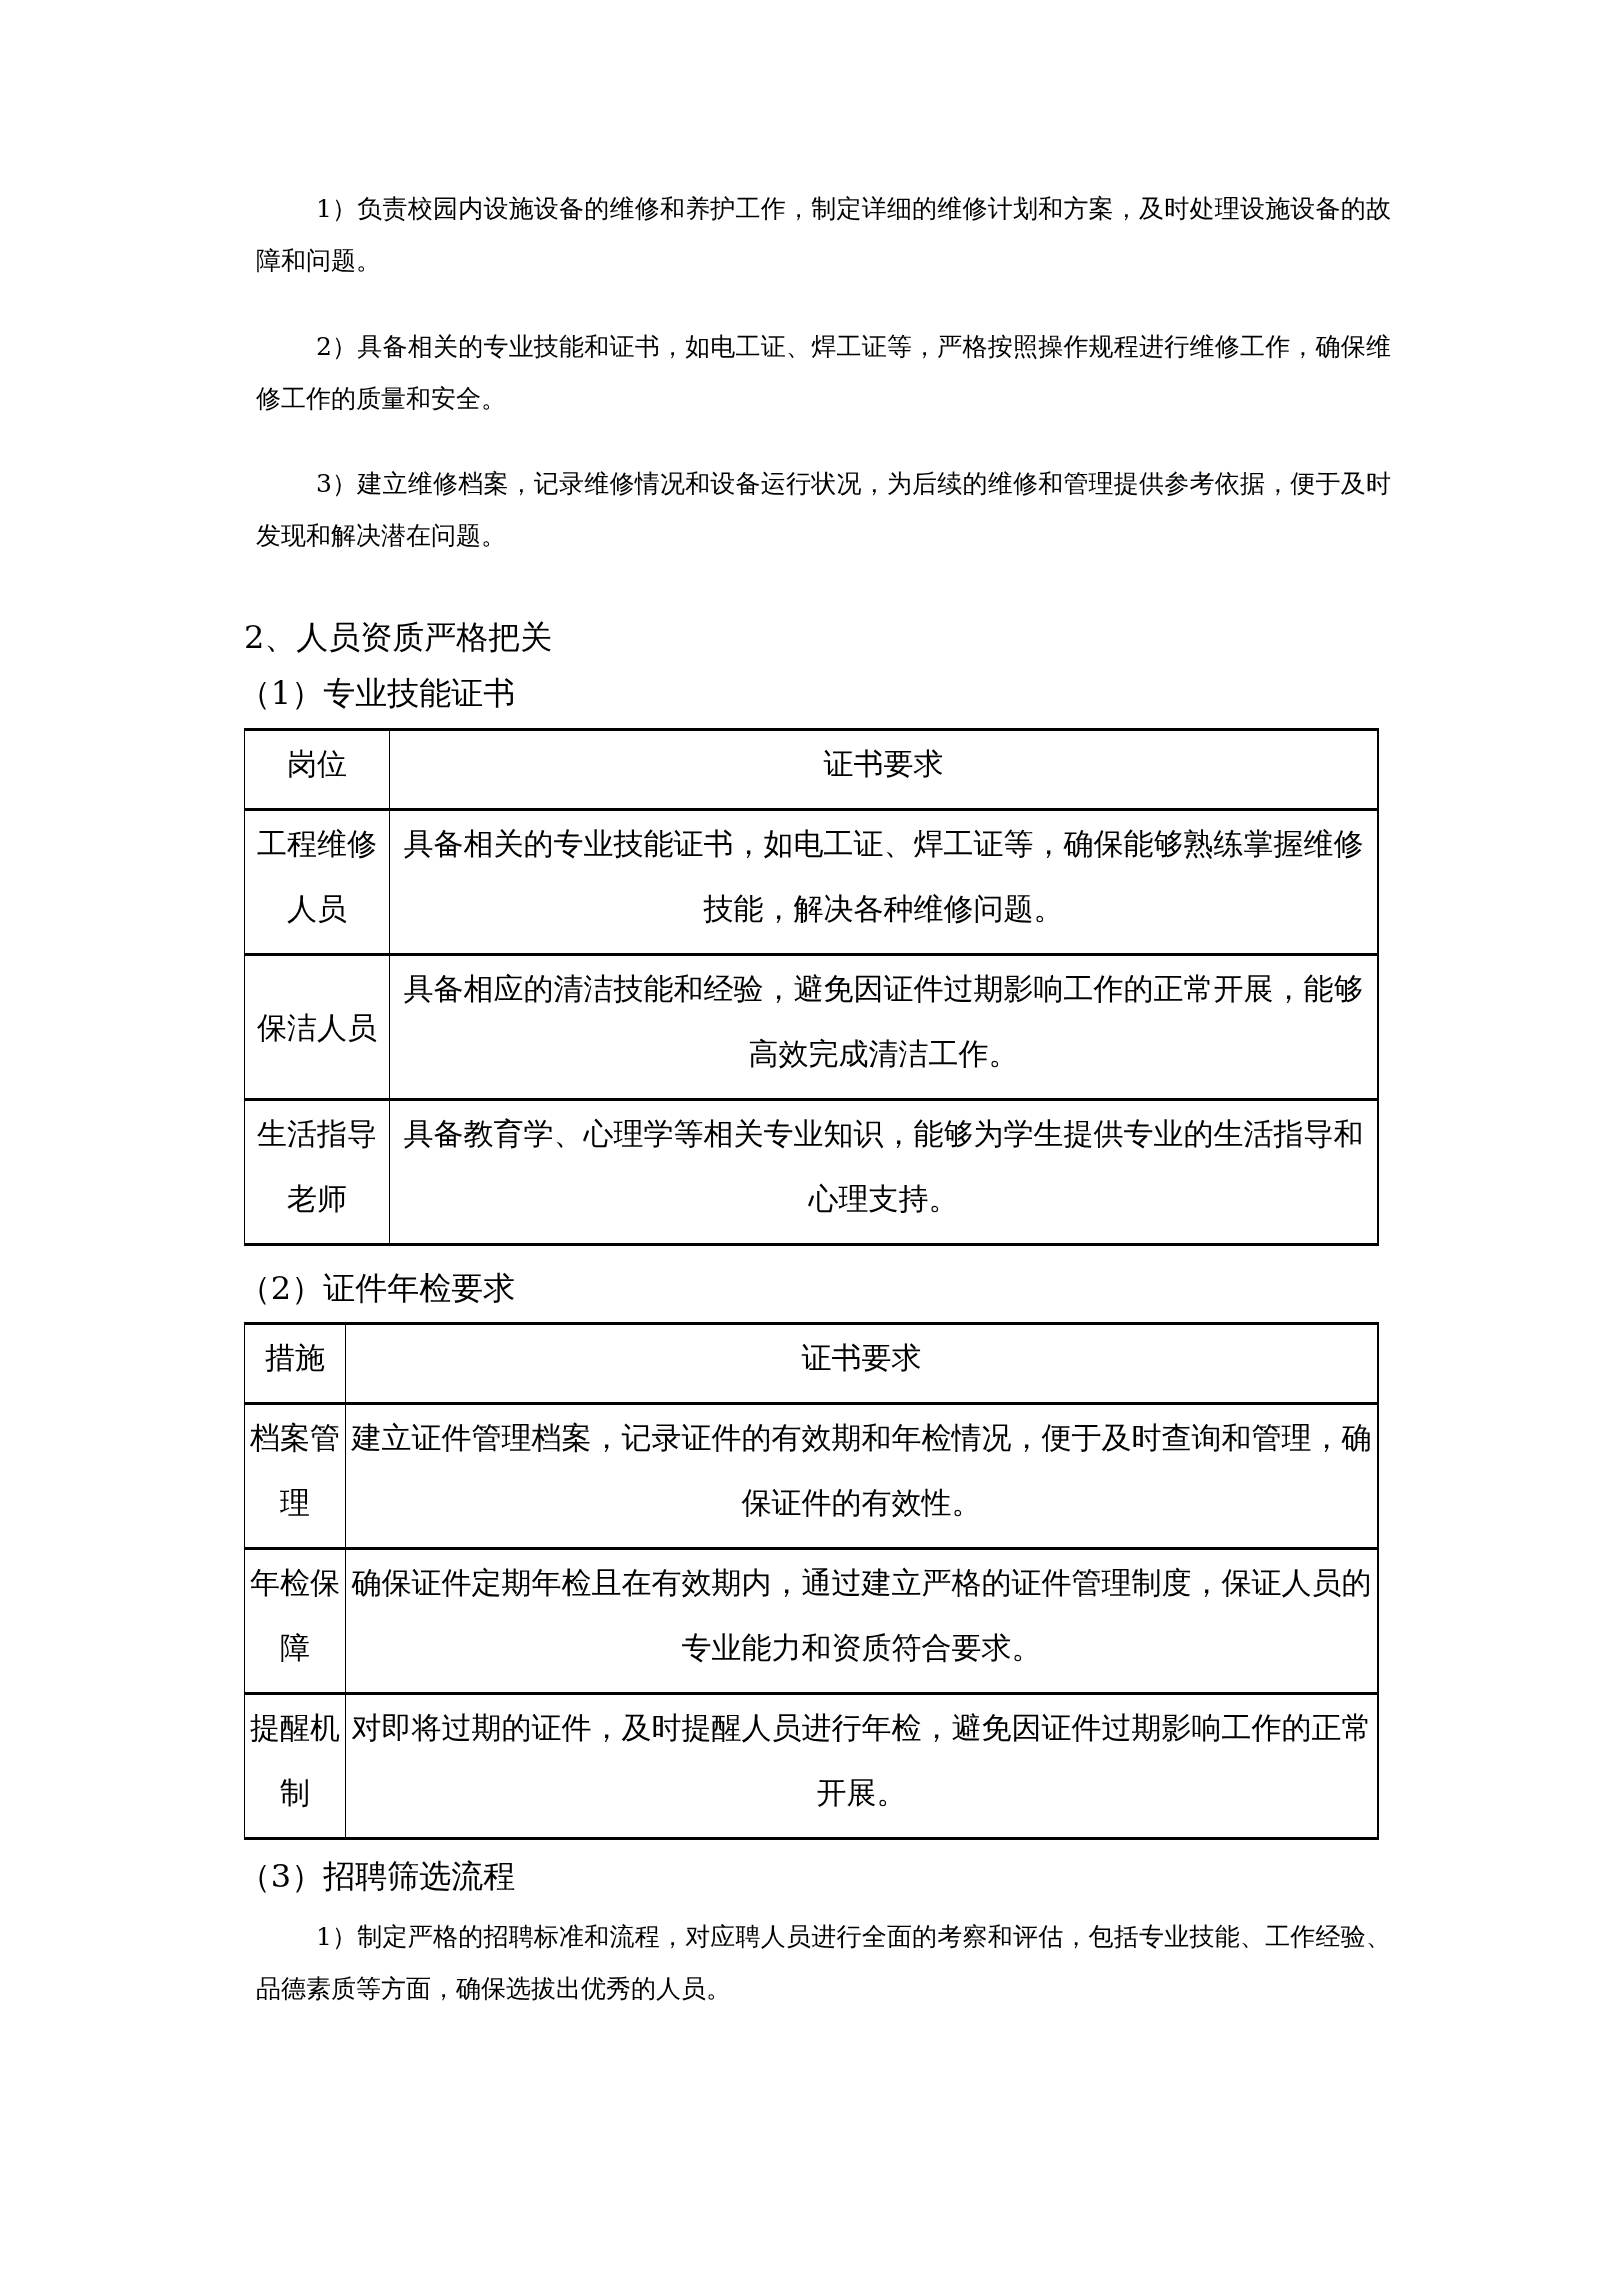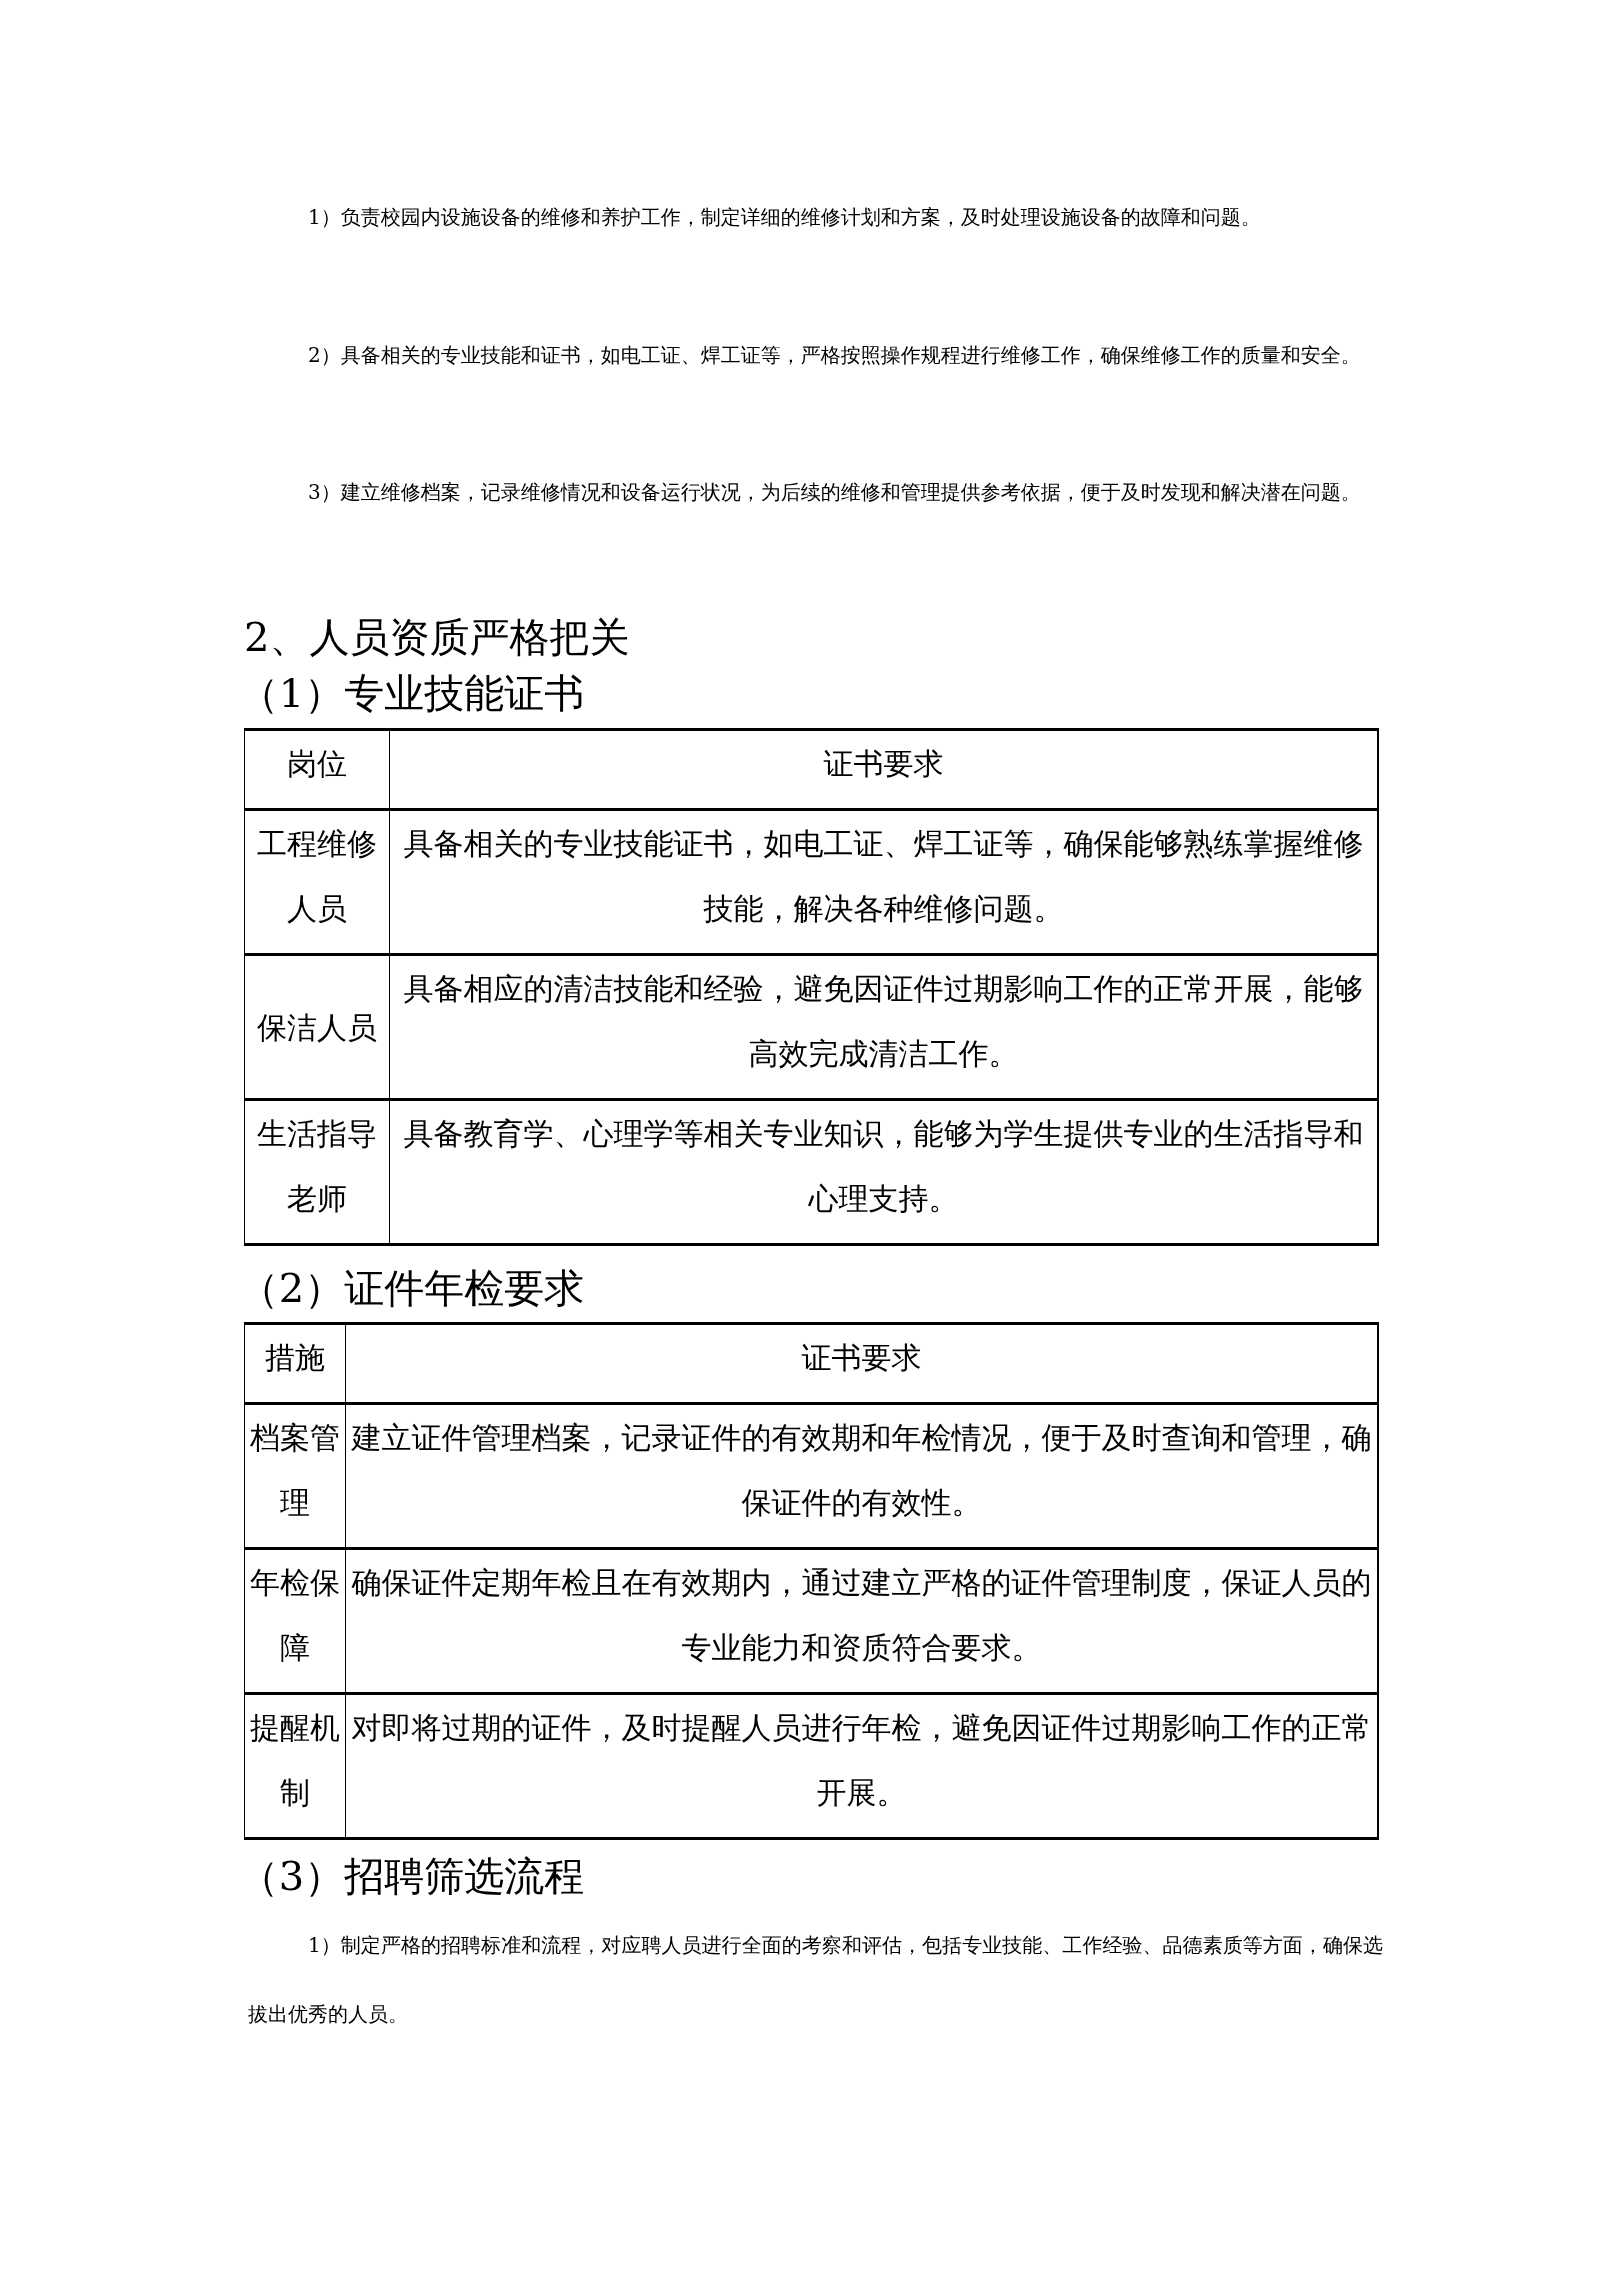--- a/index.html
+++ b/index.html
@@ -3,26 +3,26 @@
 <meta charset="utf-8">
 <style>
   html, body { margin: 0; padding: 0; background: #ffffff; }
   body {
     width: 1623px; height: 2295px; position: relative; overflow: hidden;
     font-family: "DejaVu Serif", "Liberation Serif", serif;
     color: #000000;
   }
   .page { position: absolute; left: 244px; top: 0; width: 1135px; }
   .p {
-    position: absolute; left: 4px; width: 1135px;
-    font-size: 20px; line-height: 69px; text-align: justify;
+    position: absolute; left: 12px; width: 1135px;
+    font-size: 25px; line-height: 52px; text-align: justify;
     text-indent: 60px; margin: 0; white-space: normal;
   }
   .h {
-    position: absolute; left: 0; font-size: 40px; line-height: 39px; margin: 0;
+    position: absolute; left: 0; font-size: 32px; line-height: 39px; margin: 0;
     white-space: nowrap;
   }
   table.t {
     position: absolute; left: 0; width: 1135px; border-collapse: collapse;
     table-layout: fixed;
   }
   table.t td {
     border: 1.3px solid #000; font-size: 30px; line-height: 65px;
     text-align: center; vertical-align: top; padding: 0 2.6px; word-break: break-all;
   }

